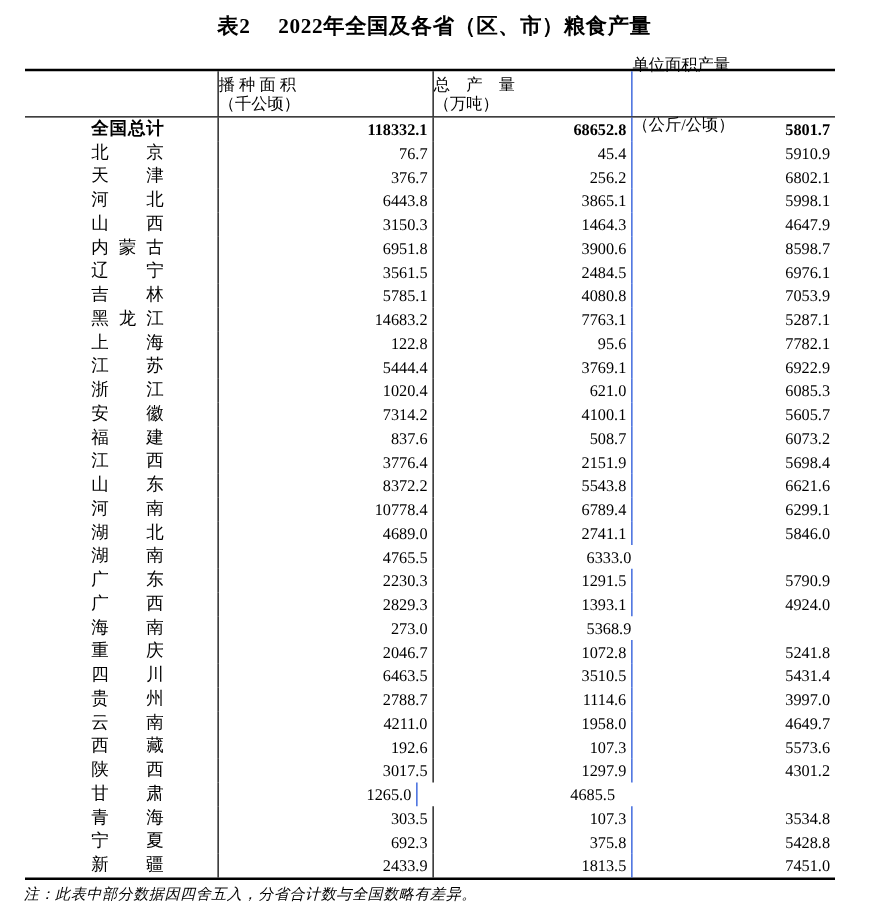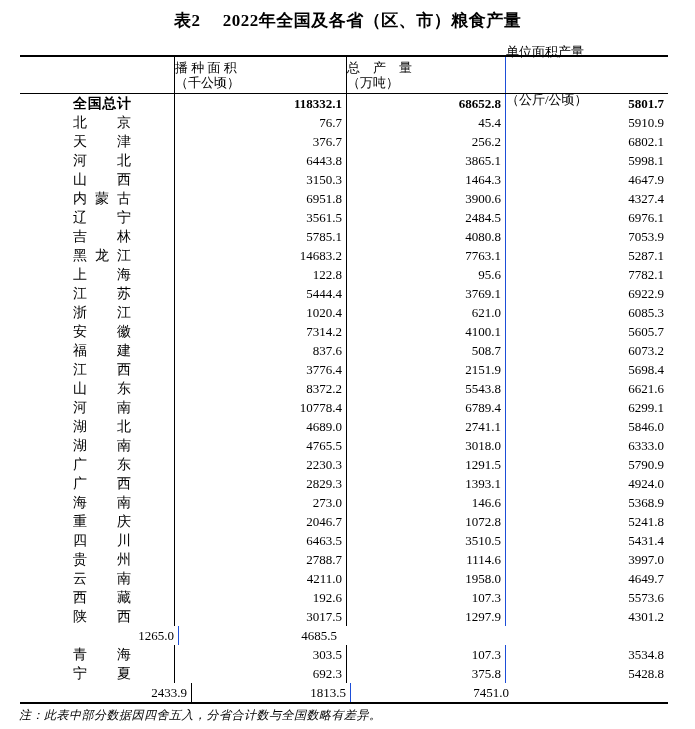--- a/index.html
+++ b/index.html
@@ -124,21 +124,21 @@
         <div class="row">
           <div class="cell c1 c-region"><span class="region-name">山西</span></div>
           <div class="cell c-num c2">3150.3</div>
           <div class="cell c-num c3">1464.3</div>
           <div class="cell c-num c4">4647.9</div>
         </div>
         <div class="row">
           <div class="cell c1 c-region"><span class="region-name">内蒙古</span></div>
           <div class="cell c-num c2">6951.8</div>
           <div class="cell c-num c3">3900.6</div>
-          <div class="cell c-num c4">4327.4</div>
+          <div class="cell c-num c4">8598.7</div>
         </div>
         <div class="row">
           <div class="cell c1 c-region"><span class="region-name">辽宁</span></div>
           <div class="cell c-num c2">3561.5</div>
           <div class="cell c-num c3">2484.5</div>
           <div class="cell c-num c4">6976.1</div>
         </div>
         <div class="row">
           <div class="cell c1 c-region"><span class="region-name">吉林</span></div>
           <div class="cell c-num c2">5785.1</div>
@@ -201,39 +201,37 @@
         </div>
         <div class="row">
           <div class="cell c1 c-region"><span class="region-name">湖北</span></div>
           <div class="cell c-num c2">4689.0</div>
           <div class="cell c-num c3">2741.1</div>
           <div class="cell c-num c4">5846.0</div>
         </div>
         <div class="row">
           <div class="cell c1 c-region"><span class="region-name">湖南</span></div>
           <div class="cell c-num c2">4765.5</div>
-          <div class="cell c-num c3">3018.0</div>
           <div class="cell c-num c4">6333.0</div>
         </div>
         <div class="row">
           <div class="cell c1 c-region"><span class="region-name">广东</span></div>
           <div class="cell c-num c2">2230.3</div>
           <div class="cell c-num c3">1291.5</div>
           <div class="cell c-num c4">5790.9</div>
         </div>
         <div class="row">
           <div class="cell c1 c-region"><span class="region-name">广西</span></div>
           <div class="cell c-num c2">2829.3</div>
           <div class="cell c-num c3">1393.1</div>
           <div class="cell c-num c4">4924.0</div>
         </div>
         <div class="row">
           <div class="cell c1 c-region"><span class="region-name">海南</span></div>
           <div class="cell c-num c2">273.0</div>
-          <div class="cell c-num c3">146.6</div>
           <div class="cell c-num c4">5368.9</div>
         </div>
         <div class="row">
           <div class="cell c1 c-region"><span class="region-name">重庆</span></div>
           <div class="cell c-num c2">2046.7</div>
           <div class="cell c-num c3">1072.8</div>
           <div class="cell c-num c4">5241.8</div>
         </div>
         <div class="row">
           <div class="cell c1 c-region"><span class="region-name">四川</span></div>
@@ -259,36 +257,38 @@
           <div class="cell c-num c3">107.3</div>
           <div class="cell c-num c4">5573.6</div>
         </div>
         <div class="row">
           <div class="cell c1 c-region"><span class="region-name">陕西</span></div>
           <div class="cell c-num c2">3017.5</div>
           <div class="cell c-num c3">1297.9</div>
           <div class="cell c-num c4">4301.2</div>
         </div>
         <div class="row">
+          <div class="cell c1 c-region"><span class="region-name">甘肃</span></div>
           <div class="cell c-num c3">1265.0</div>
           <div class="cell c-num c4">4685.5</div>
         </div>
         <div class="row">
           <div class="cell c1 c-region"><span class="region-name">青海</span></div>
           <div class="cell c-num c2">303.5</div>
           <div class="cell c-num c3">107.3</div>
           <div class="cell c-num c4">3534.8</div>
         </div>
         <div class="row">
           <div class="cell c1 c-region"><span class="region-name">宁夏</span></div>
           <div class="cell c-num c2">692.3</div>
           <div class="cell c-num c3">375.8</div>
           <div class="cell c-num c4">5428.8</div>
         </div>
         <div class="row">
+          <div class="cell c1 c-region"><span class="region-name">新疆</span></div>
           <div class="cell c-num c2">2433.9</div>
           <div class="cell c-num c3">1813.5</div>
           <div class="cell c-num c4">7451.0</div>
         </div>
       </div>
 
   </div>
 
   <div class="footnote">注：此表中部分数据因四舍五入，分省合计数与全国数略有差异。</div>
 

